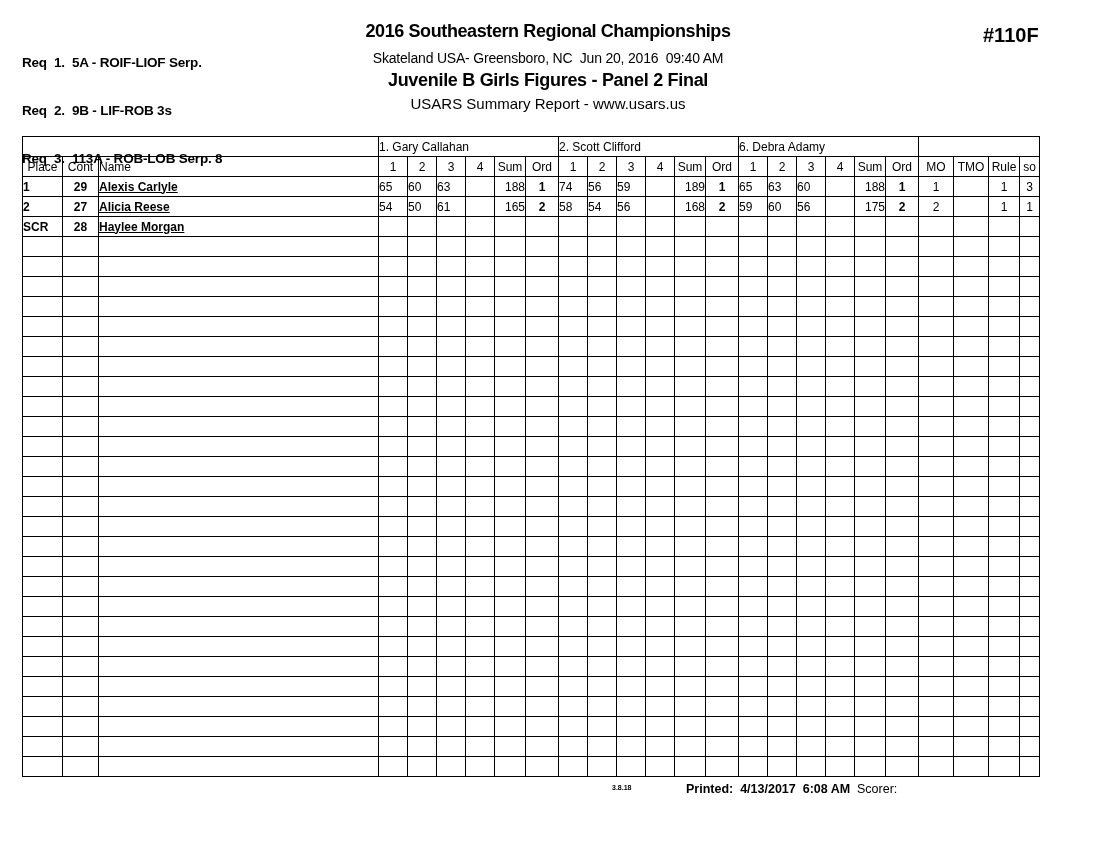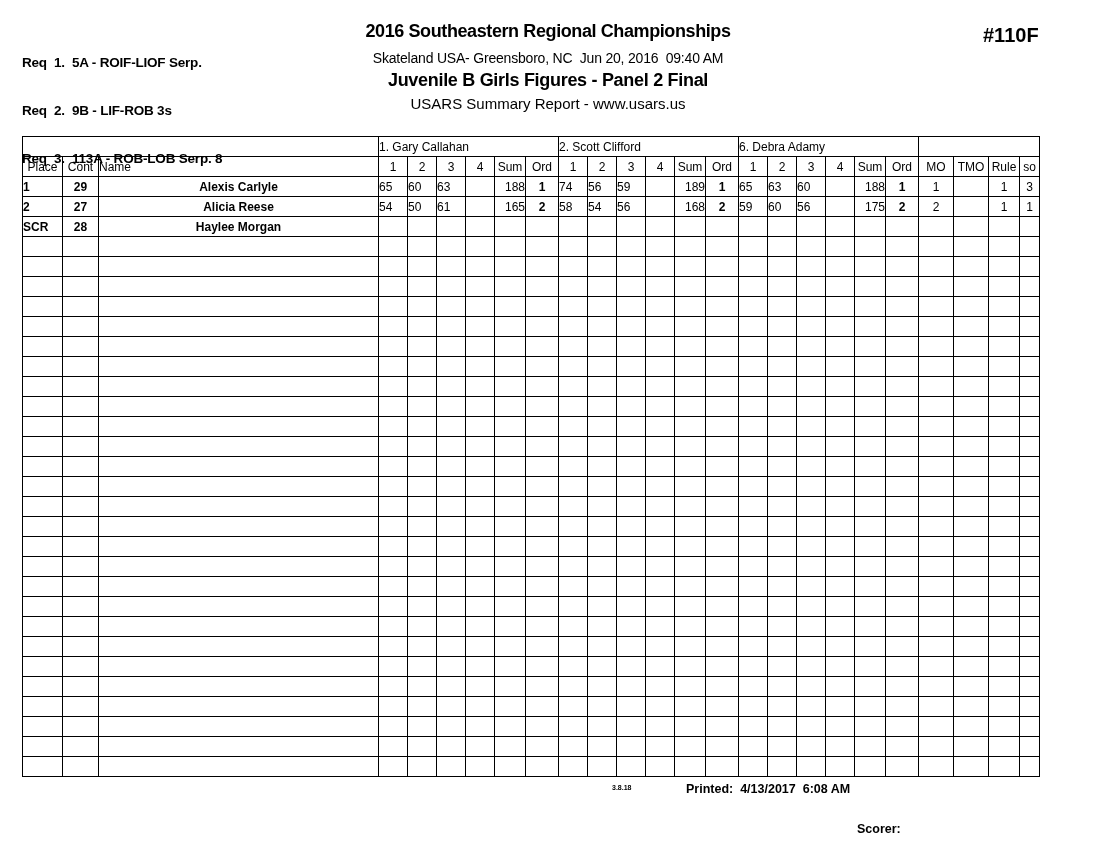--- a/index.html
+++ b/index.html
@@ -32,33 +32,33 @@
     border:1px solid #000; height:20px; font-size:12px;
     white-space:nowrap; overflow:hidden; padding:0;
   }
   td.nob { border:none; }
   td.jbox { border:1px solid #000; padding-left:4px; white-space:pre; height:21px; }
   td.hdr { text-align:center; }
   td.hdrname { text-align:left; padding-left:6px; }
   td.thick { border-left:4px solid #000; border-right:4px solid #000; }
   td.place { font-weight:bold; text-align:left; padding-left:5px; font-size:12.5px; }
   td.cont  { font-weight:bold; text-align:center; font-size:12.5px; }
-  td.name  { font-weight:bold; text-align:center; padding-left:6px; font-size:12.5px; }
+  td.name  { font-weight:bold; text-align:left; padding-left:6px; font-size:12.5px;text-decoration:underline; }
   td.score { text-align:left; padding-left:4px; }
   td.sum   { text-align:right; padding-right:3px; }
   td.ordval{ font-weight:bold; text-align:center; }
   td.rcol  { text-align:center; }
   .footer-version {
     position:absolute; left:612px; top:784px; font-size:7px; font-weight:bold;
   }
   .footer-printed {
     position:absolute; left:641px; top:782px; font-size:12.5px; font-weight:bold; white-space:pre;padding-left:45px;
   }
   .footer-scorer {
-    position:absolute; left:857px; top:782px; font-size:12.5px; font-weight:bold;margin-top:40px;
+    position:absolute; left:857px; top:782px; font-size:12.5px; font-weight:normal;
   }
 </style>
 </head>
 <body>
 
 <div class="reqs">
   <div>Req  1.  5A - ROIF-LIOF Serp.</div>
   <div>Req  2.  9B - LIF-ROB 3s</div>
   <div>Req  3.  113A - ROB-LOB Serp. 8</div>
 </div>

